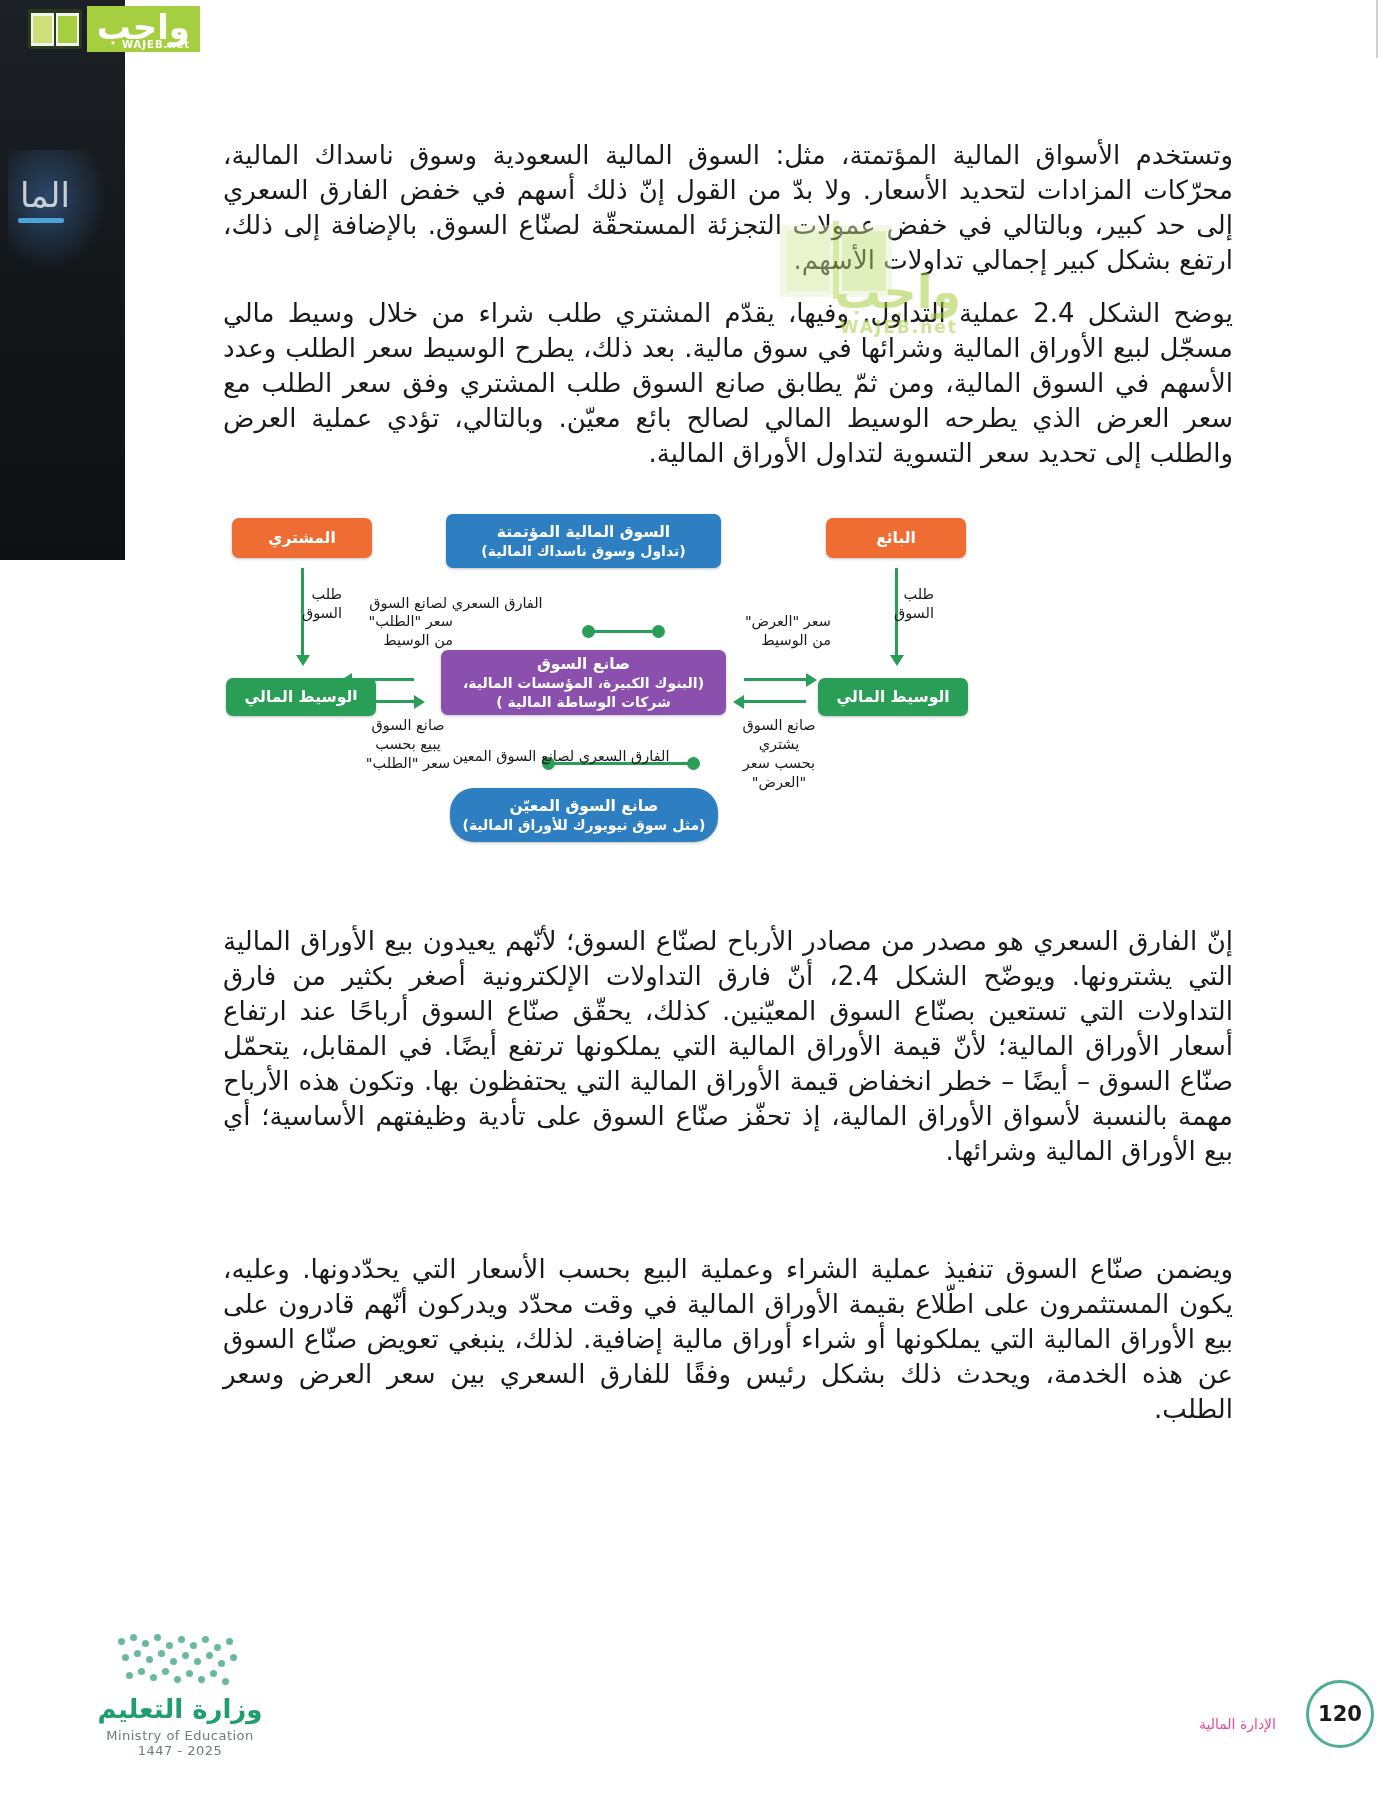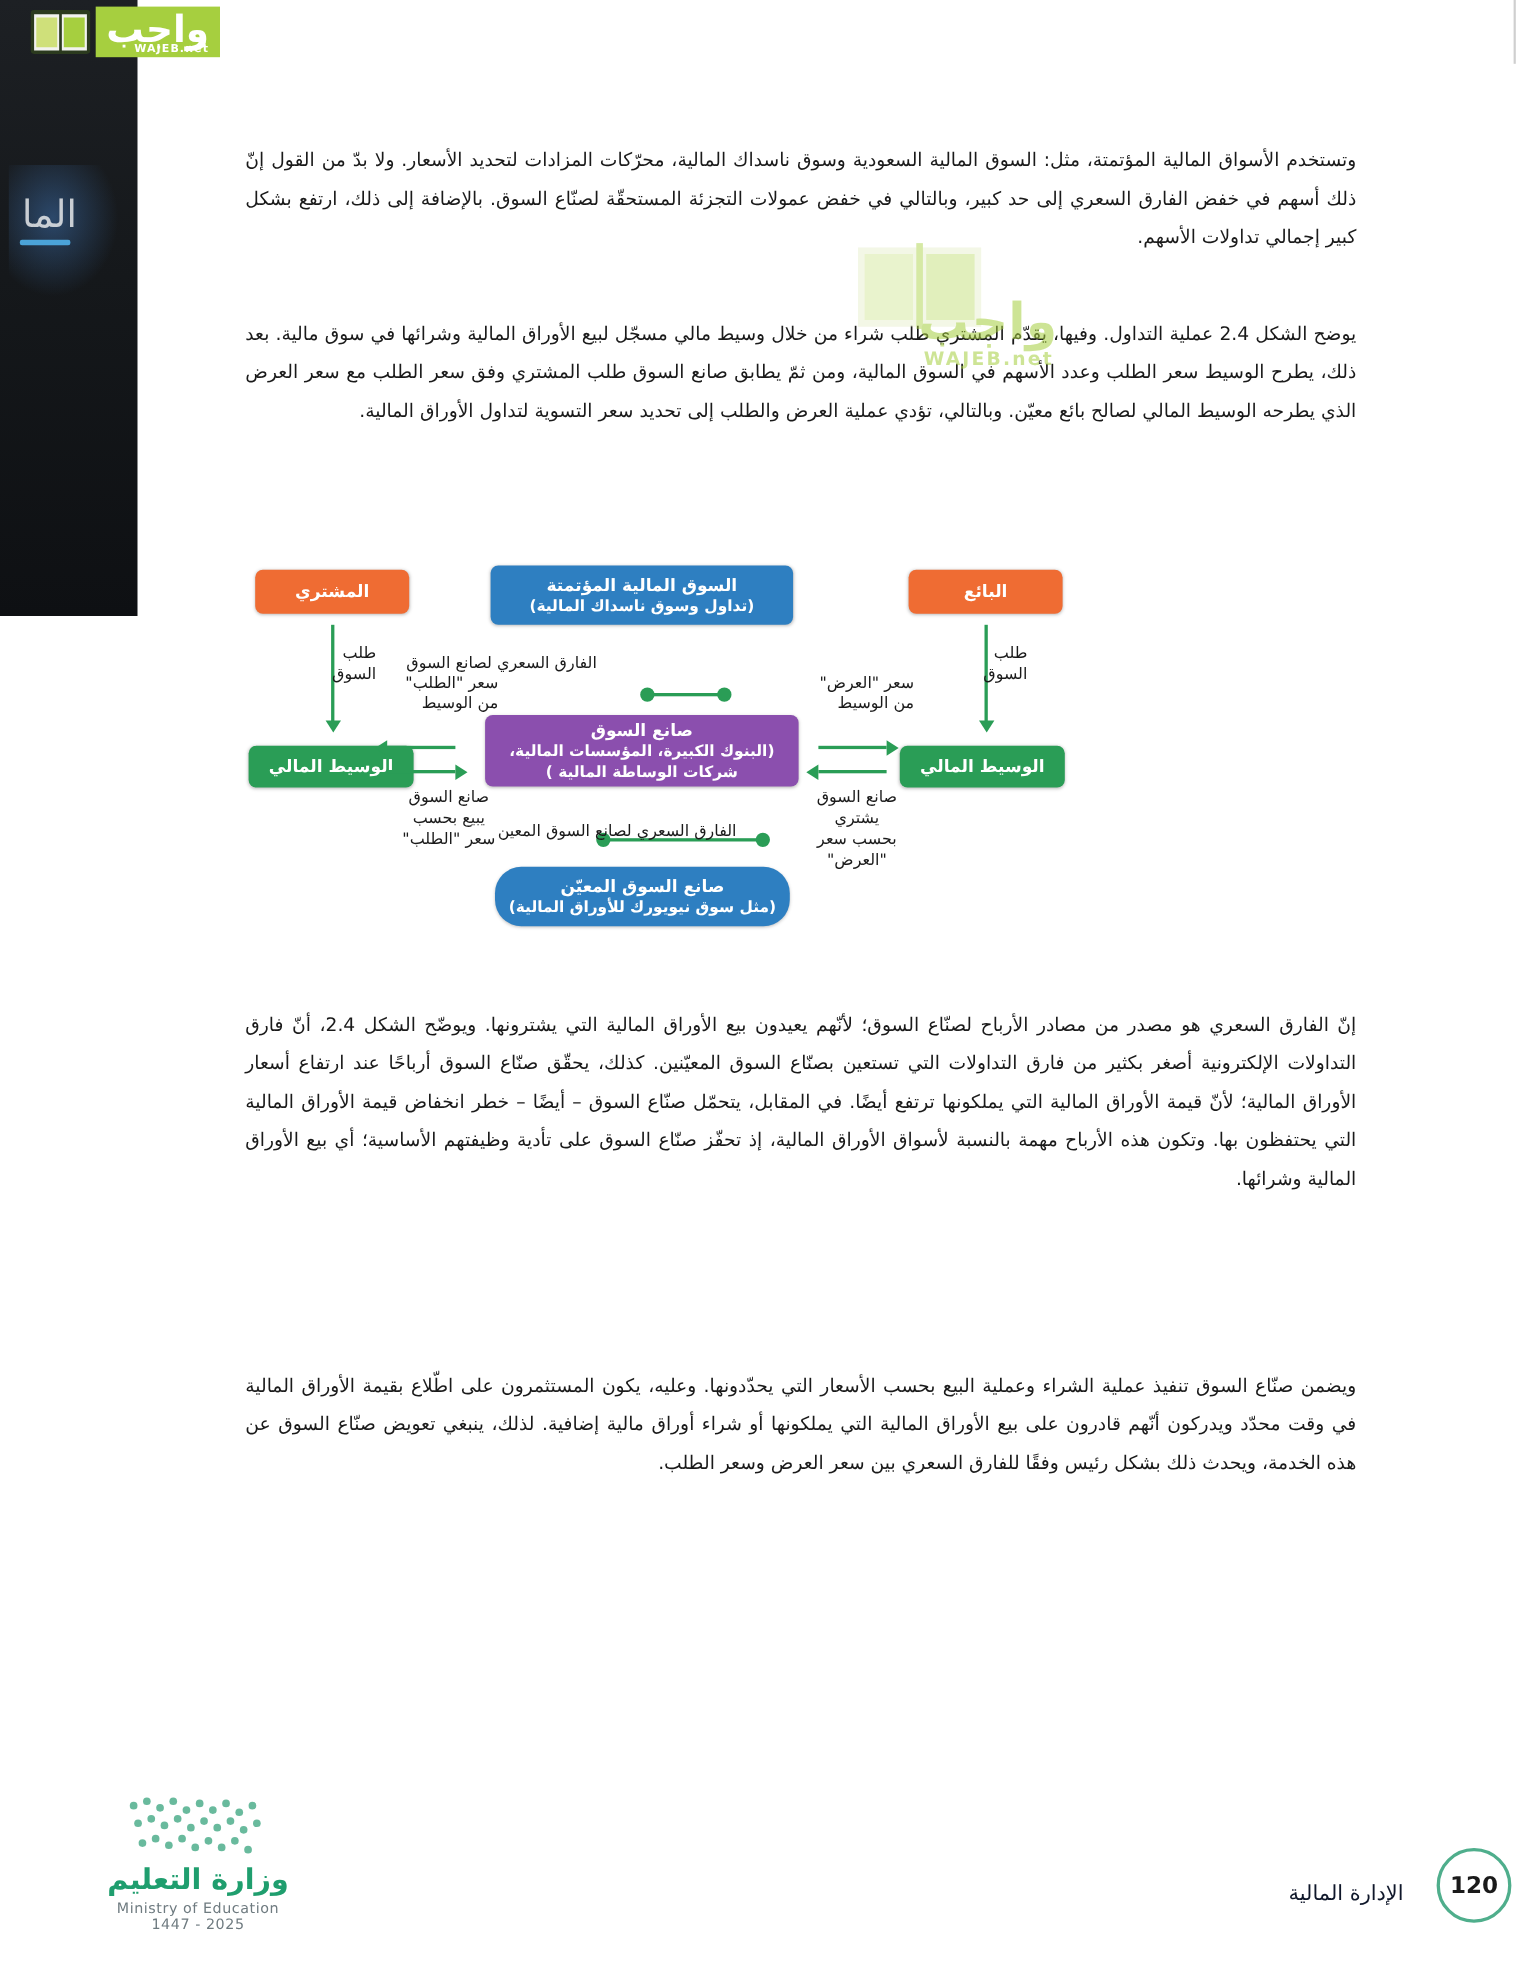--- a/index.html
+++ b/index.html
@@ -107,21 +107,21 @@
     position: absolute;
     top: 0; left: 0;
     width: 1396px;
     height: 1800px;
   }
 
   .para {
     position: absolute;
     font-family: "DejaVu Sans", sans-serif;
     color: #1a1a1a;
-    font-size: 17px;
+    font-size: 26px;
     line-height: 35px;
     text-align: justify;
     direction: rtl;
   }
 
   #para1 { top: 112px; right: 163px; width: 1010px; }
   #para2 { top: 270px; right: 163px; width: 1010px; }
   #para3 { top: 898px; right: 163px; width: 1010px; }
   #para4 { top: 1226px; right: 163px; width: 1010px; }
 
@@ -329,22 +329,22 @@
   #moe .yr {
     color: #6f7b80;
     font-size: 13px;
     letter-spacing: .5px;
   }
 
   #footer-subject {
     position: absolute;
     bottom: 68px;
     right: 120px;
-    font-size: 19px;
-    color: #0f172a;
+    font-size: 14px;
+    color: #ec4899;
     direction: rtl;
     margin-left: 47px;
   }
   #page-number {
     position: absolute;
     bottom: 52px;
     right: 22px;
     width: 62px;
     height: 62px;
     border-radius: 50%;

